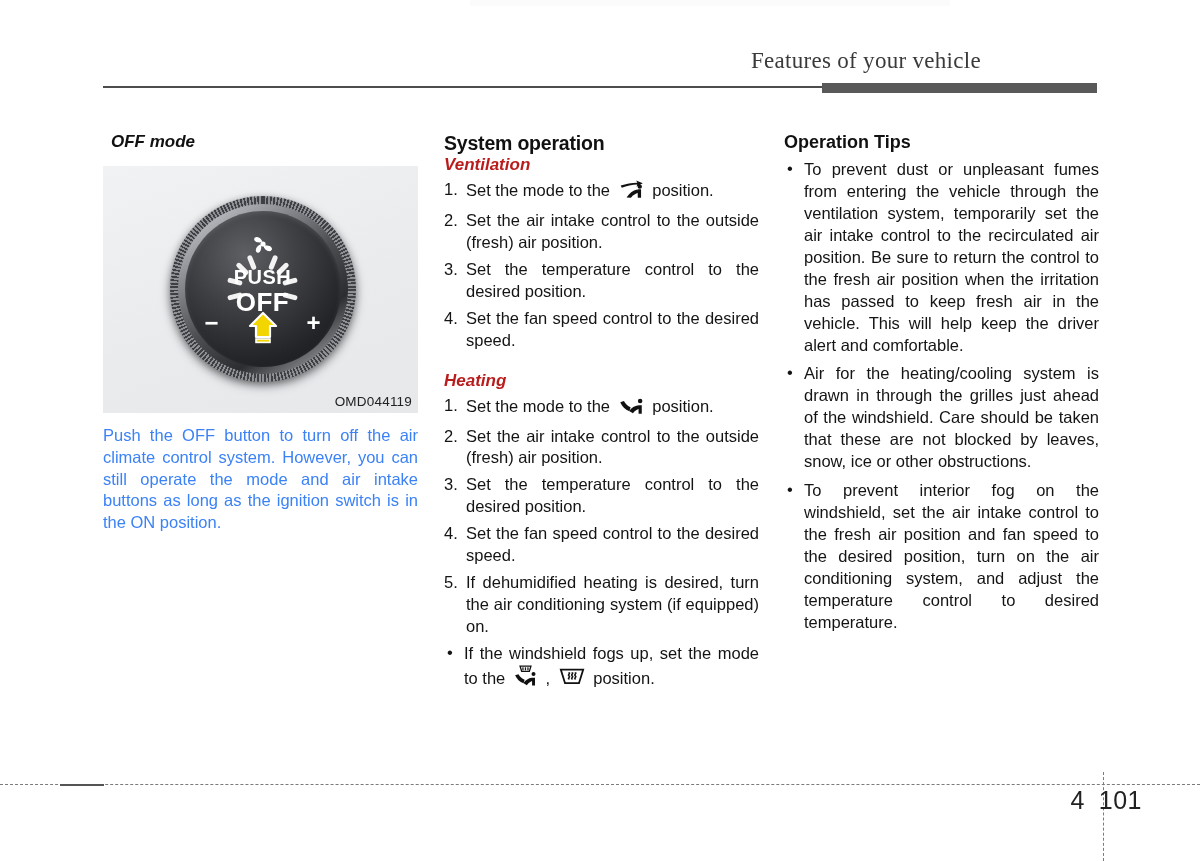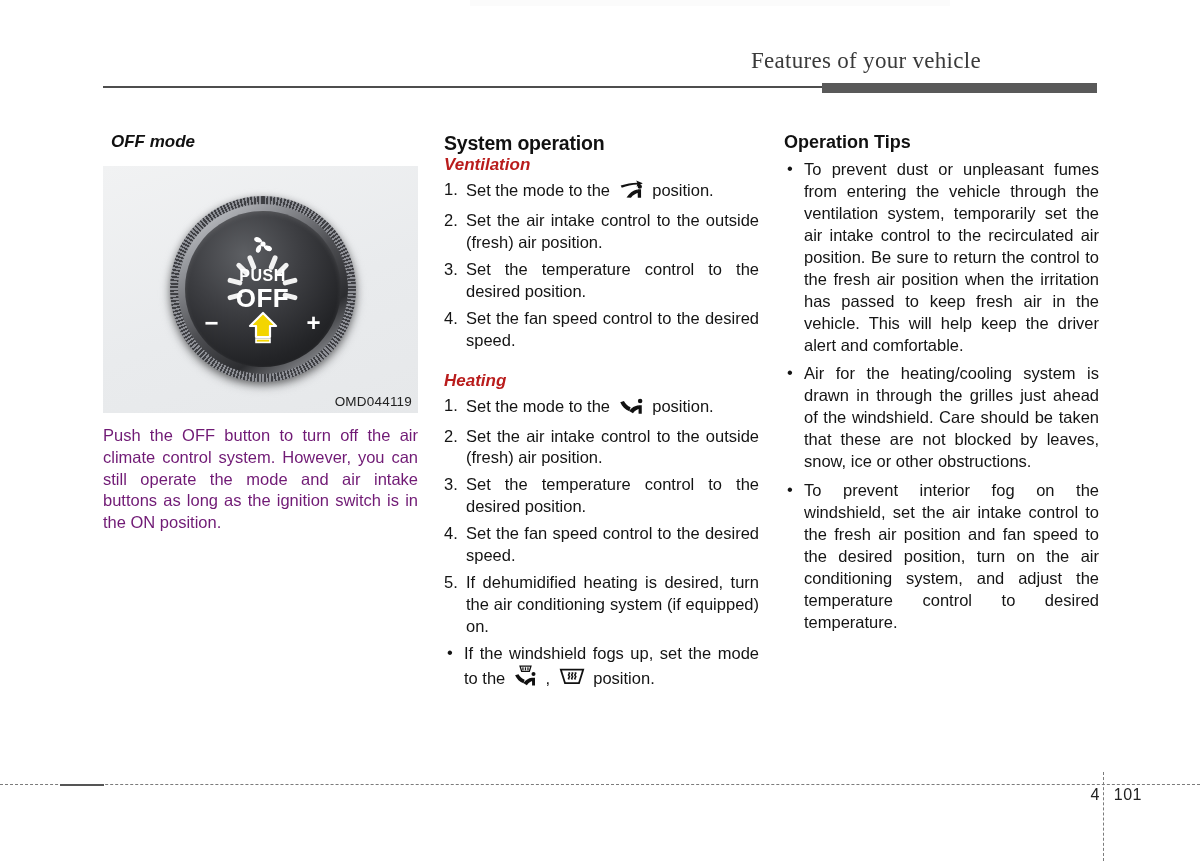--- a/index.html
+++ b/index.html
@@ -210,21 +210,21 @@
     left: 0;
     top: 56px;
     width: 100%;
     text-align: center;
     color: #ffffff;
     font-family: "Liberation Sans", sans-serif;
     font-weight: bold;
     line-height: 1.08;
     letter-spacing: 0.5px;
   }
-  .knob-text .l1 { font-size: 16px; }
+  .knob-text .l1 { font-size: 20px; }
   .knob-text .l2 { font-size: 26px; }
   .knob-minus, .knob-plus {
     position: absolute;
     top: 100px;
     color: #ffffff;
     font-family: "Liberation Sans", sans-serif;
     font-size: 24px;
     font-weight: bold;
     line-height: 1;
   }
@@ -247,21 +247,21 @@
     color: #222;
     letter-spacing: 0.2px;
   }
 
   
   .body-par {
     font-size: 16.5px;
     line-height: 1.32;
     text-align: justify;
     margin: 12px 0 0 0;
-    color: #701a75;
+    color: #3b82f6;
     hyphens: manual;
   }
 
   ol.steps {
     list-style: none;
     margin: 0;
     padding: 0;
   }
   ol.steps > li {
     position: relative;
@@ -307,21 +307,21 @@
     vertical-align: -3px;
     margin: 0 3px;
   }
 
   
   .footer-page {
     position: absolute;
     right: 58px;
     top: 786px;
     font-family: "Liberation Sans", sans-serif;
-    font-size: 16px;
+    font-size: 25px;
     color: #222;
     letter-spacing: 0.5px;
   }
   .footer-page .chap { margin-right: 14px; }
 </style>
 </head>
 <body>
 
 <div class="top-band"></div>
 <div class="crop-hline"></div>

